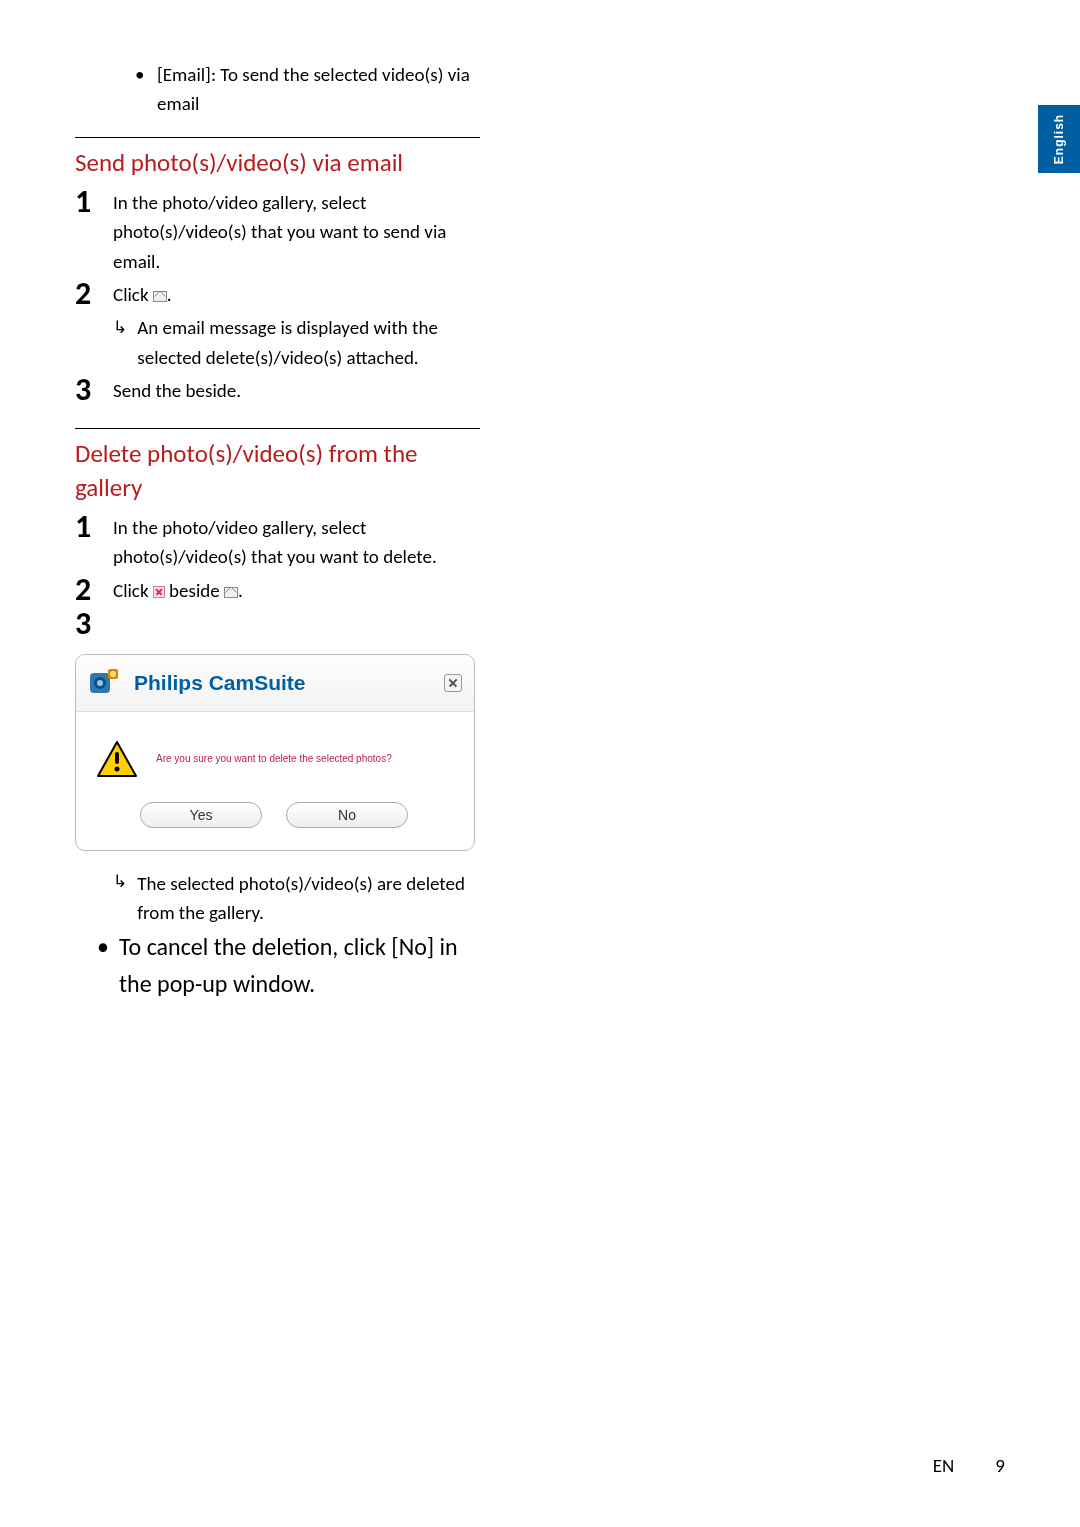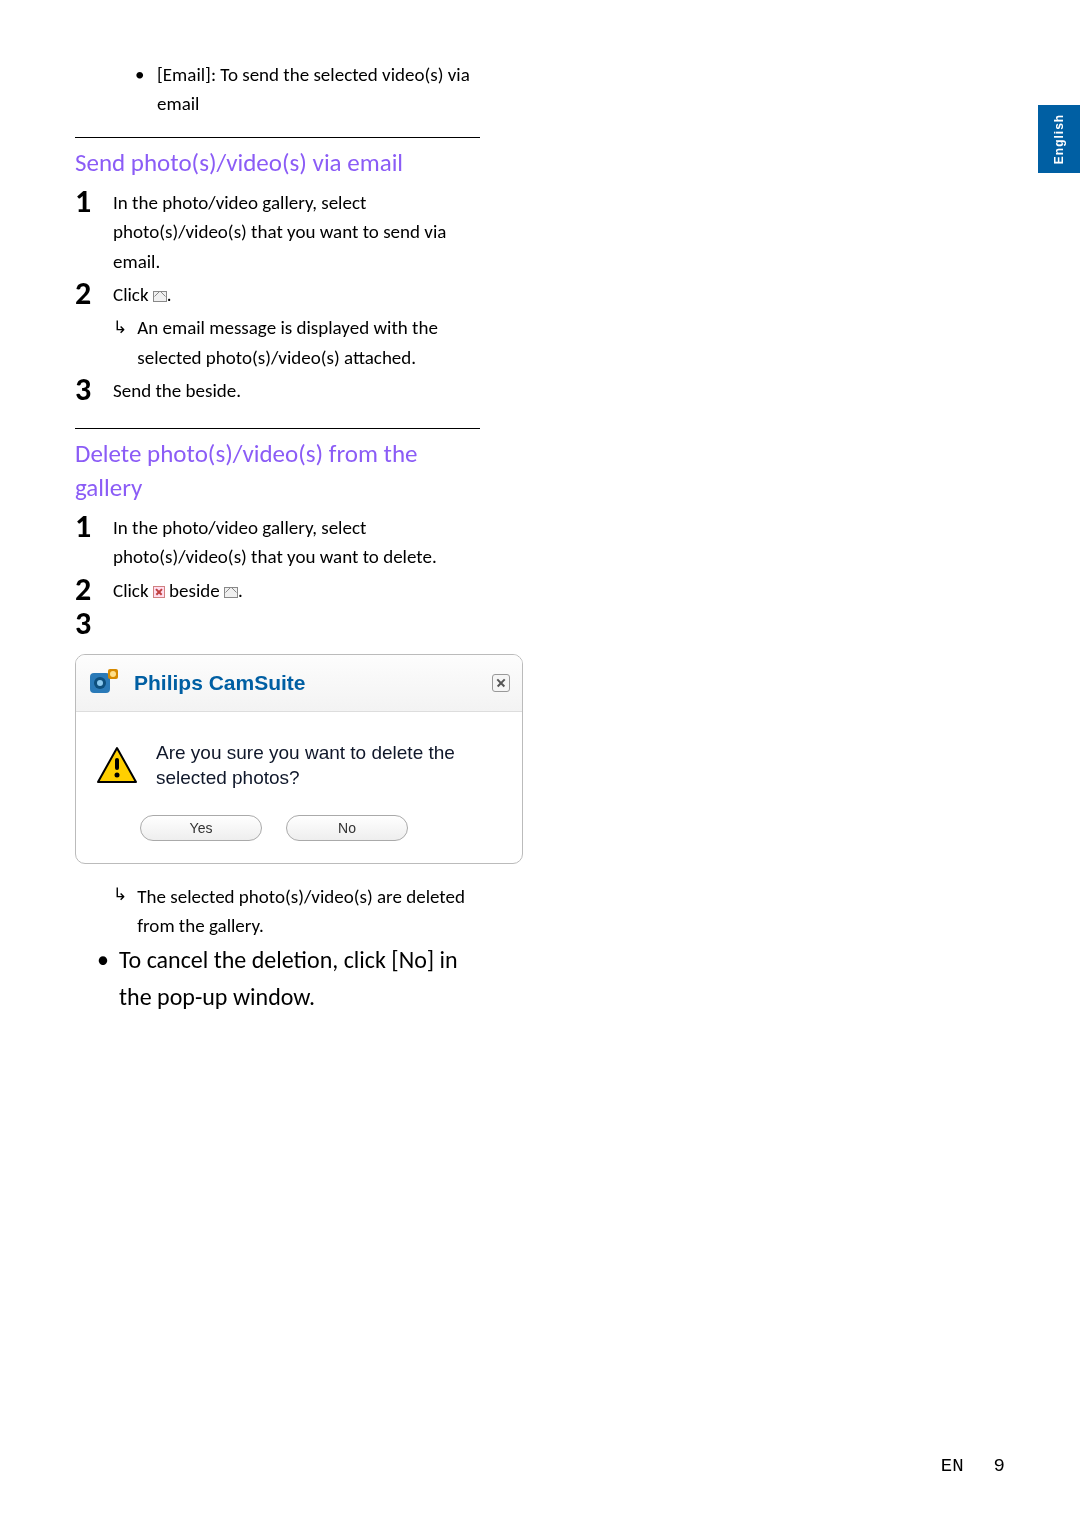--- a/index.html
+++ b/index.html
@@ -36,21 +36,21 @@
     top: 0;
   }
   .bold { font-weight: 400; }
   .divider {
     border: none;
     border-top: 1px solid #000;
     margin: 10px 0 8px 0;
     width: 100%;
   }
   .section-heading {
-    color: #8b5cf6;
+    color: #b91c1c;
     font-size: 25px;
     font-weight: 400;
     line-height: 1.35;
     margin-bottom: 8px;
   }
   .num-list {
     list-style: none;
   }
   .num-item {
     display: flex;
@@ -116,21 +116,21 @@
     left: 1px;
     top: 4px;
     width: 8px;
     height: 1.5px;
     background: #c04040;
   }
   .inline-icon.delete-x::before { transform: rotate(45deg); }
   .inline-icon.delete-x::after { transform: rotate(-45deg); }
 
   .dialog {
-    width: 448px;
+    width: 400px;
     border: 1px solid #bbb;
     border-radius: 10px;
     background: #fff;
     margin: 14px 0 18px 0;
     overflow: hidden;
   }
   .dialog-header {
     display: flex;
     align-items: center;
     padding: 10px 12px 10px 10px;
@@ -176,23 +176,23 @@
     display: flex;
     align-items: center;
   }
   .warn-icon {
     width: 42px;
     height: 38px;
     margin-right: 18px;
     flex-shrink: 0;
   }
   .dialog-msg {
-    font-size: 19px;
+    font-size: 10px;
     font-family: Arial, sans-serif;
-    color: #0f172a;
+    color: #be185d;
     line-height: 1.35;
   }
   .dialog-buttons {
     display: flex;
     gap: 24px;
     padding: 14px 22px 22px 64px;
   }
   .dlg-btn {
     flex: 0 0 122px;
     height: 26px;
@@ -241,23 +241,22 @@
     transform: rotate(-90deg);
     letter-spacing: 1px;
     font-family: Arial, sans-serif;
   }
   .footer {
     position: absolute;
     bottom: 50px;
     right: 75px;
     font-size: 19px;
     display: flex;
-    gap: 30px;
+    gap: 41px;
     align-items: baseline;
-    font-family: Liberation Mono, monospace;
   }
   .footer .en { }
   .footer .pn { font-size: 19px; }
 </style>
 </head>
 <body>
 
 <div class="page">
 
   <ul class="bullet-list">
@@ -273,21 +272,21 @@
     <li class="num-item">
       <span class="num">1</span>
       <div class="step-text">In the photo/video gallery, select photo(s)/video(s) that you want to send via email.</div>
     </li>
     <li class="num-item">
       <span class="num">2</span>
       <div class="step-text">
         <span>Click </span><span class="inline-icon envelope"></span><span>.</span>
         <div class="sub-result">
           <span class="arrow">↳</span>
-          <span class="sub-text">An email message is displayed with the selected photo(s)/video(s) attached.</span>
+          <span class="sub-text">An email message is displayed with the selected delete(s)/video(s) attached.</span>
         </div>
       </div>
     </li>
     <li class="num-item">
       <span class="num">3</span>
       <div class="step-text">Send the beside.</div>
     </li>
   </ol>
 
   <hr class="divider" style="margin-top:22px">

